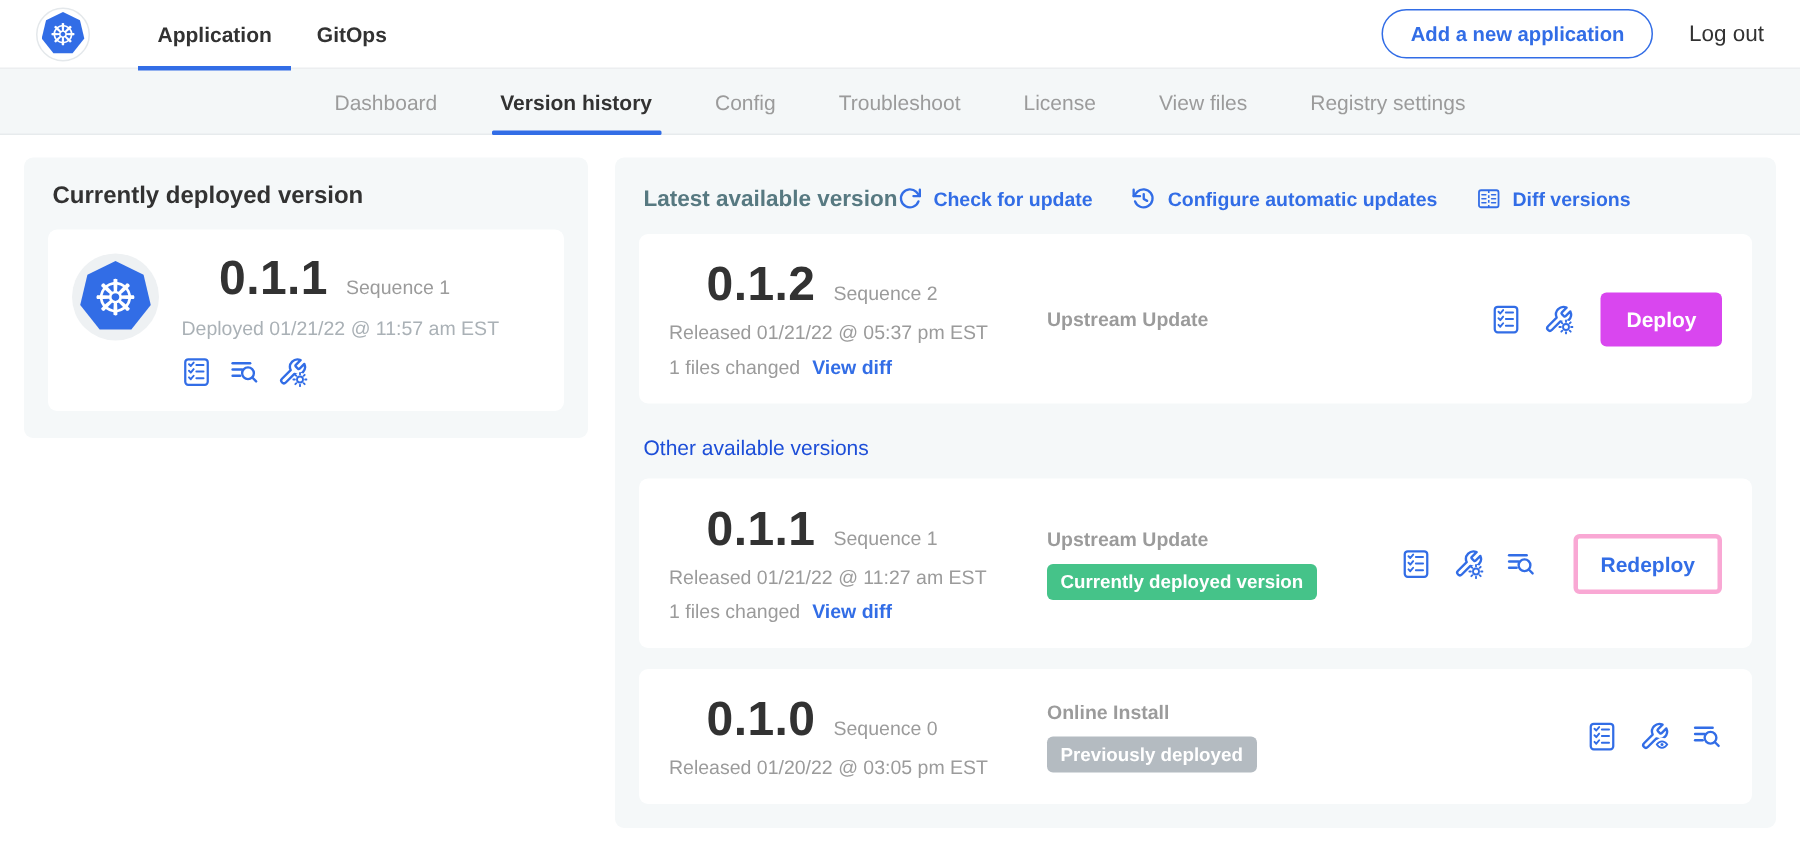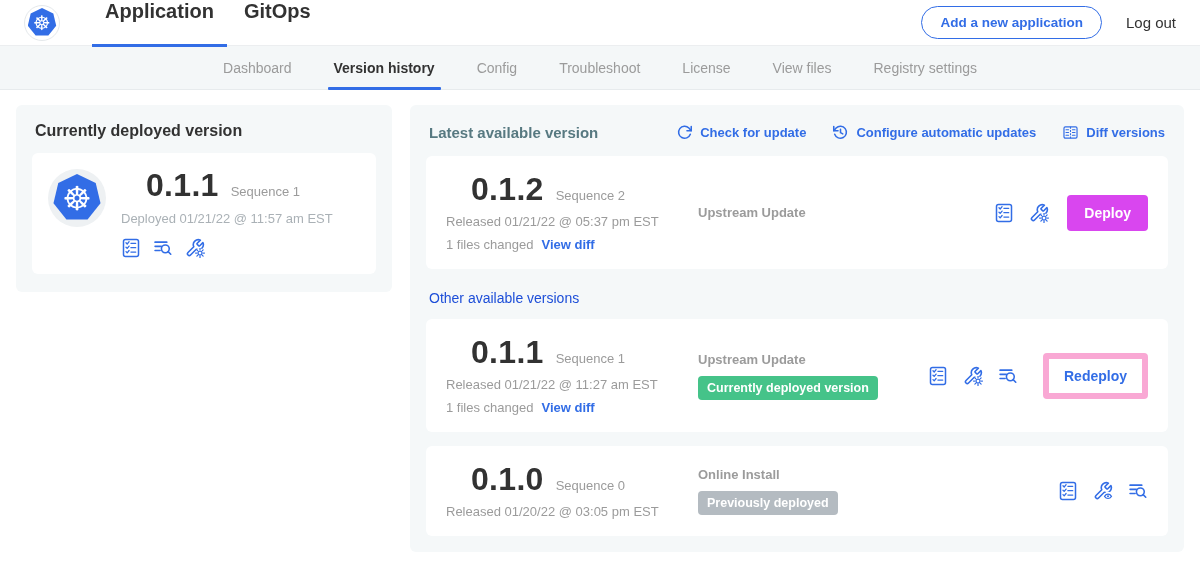--- a/index.html
+++ b/index.html
@@ -10,21 +10,21 @@
     font-family:"Liberation Sans", sans-serif;
     color:#323232;
     -webkit-font-smoothing:antialiased;
   }
   
   .topnav { height:46px; display:flex; align-items:center; padding:0 24px; border-bottom:1px solid #eceef0; background:#fff; }
   .logo-outer { width:36px; height:36px; border-radius:50%; background:#fff; border:1px solid #e4e8eb; display:flex; align-items:center; justify-content:center; flex-shrink:0; }
   .heptagon { background:#326de6; clip-path:polygon(50% 0%, 89% 19%, 99% 61%, 72% 95%, 28% 95%, 1% 61%, 11% 19%); display:flex; align-items:center; justify-content:center; color:#fff; font-family:"DejaVu Sans", sans-serif; line-height:1; }
   .logo-outer .heptagon { width:29px; height:29px; font-size:20px; }
   .nav-tabs { display:flex; margin-left:30px; height:46px; }
-  .nav-tab { position:relative; display:flex; align-items:flex-start; padding:0 15px; font-size:20px; font-weight:700; color:#323232; cursor:pointer; }
+  .nav-tab { position:relative; display:flex; align-items:center; padding:0 15px; font-size:14px; font-weight:700; color:#323232; cursor:pointer; }
   .nav-tab.inactive { font-weight:600; }
   .nav-tab.active::after { content:""; position:absolute; left:2px; right:2px; bottom:-1px; height:3px; background:#326de6; }
   .topnav-right { margin-left:auto; display:flex; align-items:center; gap:24px; }
   .add-app-btn { background:#fff; border:1px solid #326de6; color:#326de6; border-radius:18px; padding:8px 18px; font-size:13.5px; font-weight:700; font-family:inherit; cursor:pointer; }
   .logout { font-size:15px; color:#323232; cursor:pointer; }
   
   .subnav { height:44px; background:#f4f7f8; border-bottom:1px solid #e7ebed; display:flex; justify-content:center; gap:42px; }
   .subnav-tab { position:relative; display:flex; align-items:center; font-size:14px; color:#9b9b9b; cursor:pointer; }
   .subnav-tab.active { color:#323232; font-weight:700; }
   .subnav-tab.active::after { content:""; position:absolute; left:-6px; right:-6px; bottom:-1px; height:3px; background:#326de6; border-radius:1px; }
@@ -41,36 +41,36 @@
   .version-number { font-size:32px; font-weight:700; color:#323232; letter-spacing:.3px; line-height:1;margin-left:25px; }
   .sequence-label { font-size:13px; color:#9b9b9b; }
   .deployed-date { font-size:13px; color:#aab1b6; margin-top:10px; }
   .icon-row { display:flex; align-items:center; gap:12px; margin-top:12px; color:#326de6; }
   .icon { width:20px; height:20px; display:inline-flex; cursor:pointer; flex-shrink:0; }
   .icon svg { width:100%; height:100%; display:block; }
   .action-icon { width:17px; height:17px; display:inline-flex; }
   .action-icon svg { width:100%; height:100%; display:block; }
   
   .versions-panel { flex:1; padding:16px; }
-  .panel-header { display:flex; align-items:center; justify-content:space-between; margin:3px 3px 15px; }
+  .panel-header { display:flex; align-items:center; margin:3px 3px 15px; }
   .latest-title { font-size:15px; font-weight:600; color:#577981; }
   .actions { display:flex; align-items:center; gap:26px; }
   .action-link { display:flex; align-items:center; gap:7px; color:#326de6; font-size:13px; font-weight:700; cursor:pointer; }
   .version-card { background:#fff; border-radius:6px; padding:17px 20px; display:flex; align-items:center; }
   .card-left { width:252px; flex-shrink:0; }
   .released { font-size:13px; color:#9b9b9b; margin-top:9px; }
   .files-line { display:flex; gap:8px; font-size:13px; color:#9b9b9b; margin-top:8px;text-align:center; }
   .view-diff { color:#326de6; font-weight:700; cursor:pointer; }
   .card-middle { display:flex; flex-direction:column; align-items:flex-start; gap:9px; }
   .source { font-size:13px; font-weight:700; color:#9b9b9b; }
   .badge { font-size:12.5px; font-weight:700; color:#fff; padding:5px 9px; border-radius:4px; }
   .card-right { margin-left:auto; display:flex; align-items:center; gap:15px; color:#326de6; }
   .btn { font-size:14px; font-weight:700; border-radius:4px; font-family:inherit; cursor:pointer; }
   .btn-primary { background:#326de6; border:none; color:#fff; padding:10px 17px; margin-left:3px; }
-  .btn-outline { background:#fff; border:6px solid #f9a8d4; color:#326de6; padding:9px 15px; margin-left:10px; }
+  .btn-outline { background:#fff; border:3px solid #f9a8d4; color:#326de6; padding:9px 15px; margin-left:10px; }
   .other-title { font-size:14px; font-weight:400; color:#1d4ed8; margin:21px 3px 13px; }
   .card-gap { margin-top:14px; }
 </style>
 </head>
 <body>
 
 <svg width="0" height="0" style="position:absolute">
   <defs>
     <g id="i-release-notes">
       <rect x="2.5" y="1.5" width="15" height="17" rx="2" fill="none" stroke="currentColor" stroke-width="1.5"></rect>

